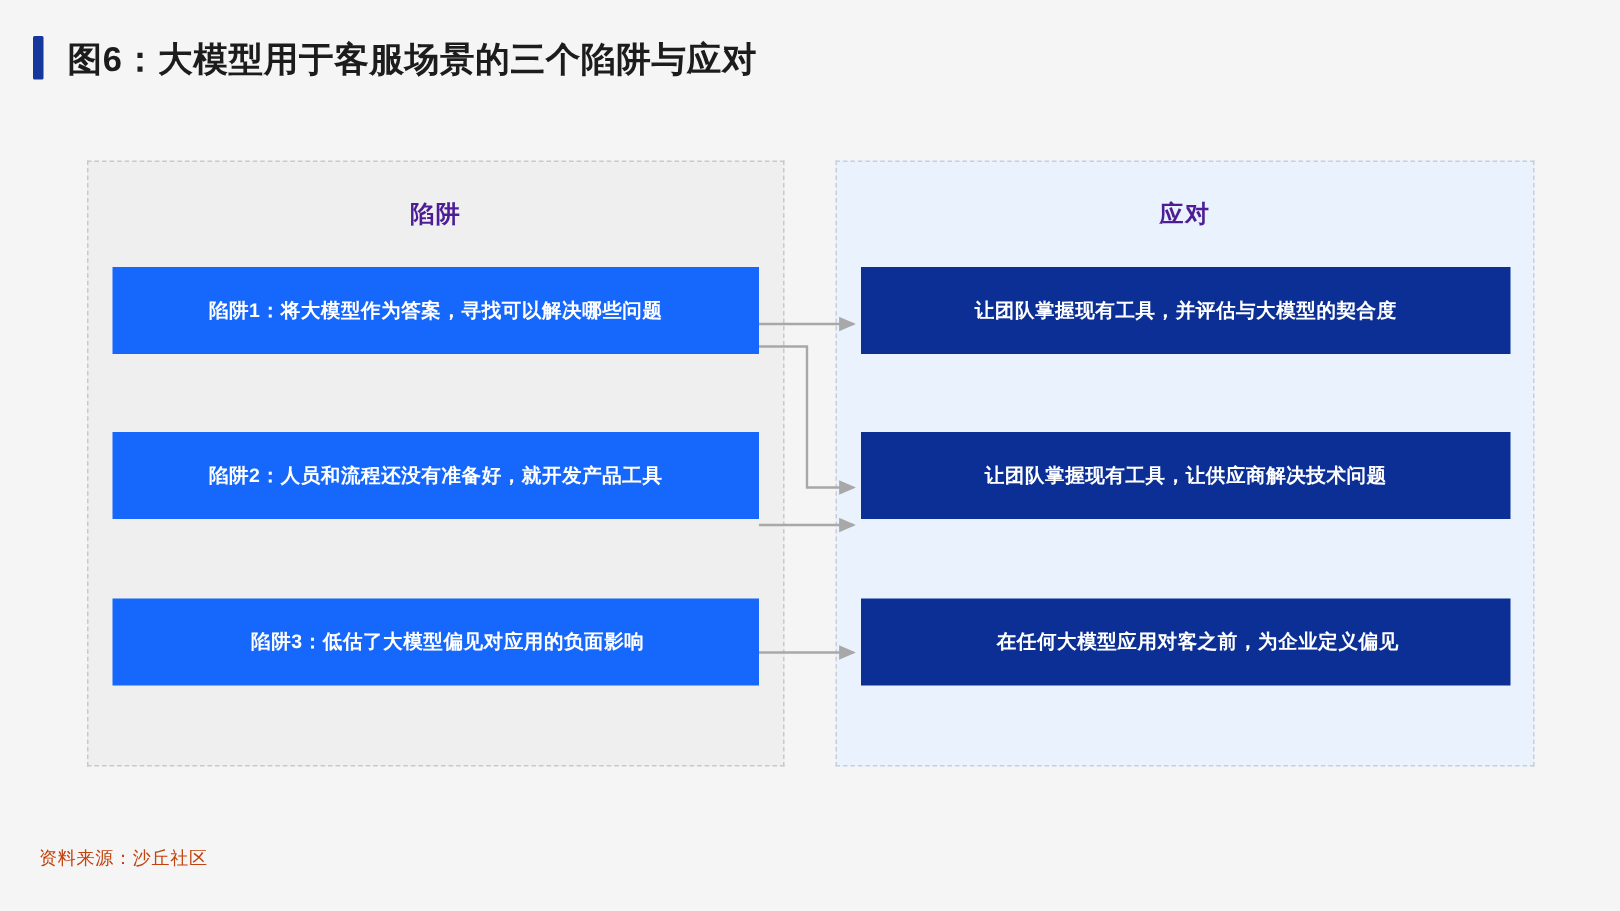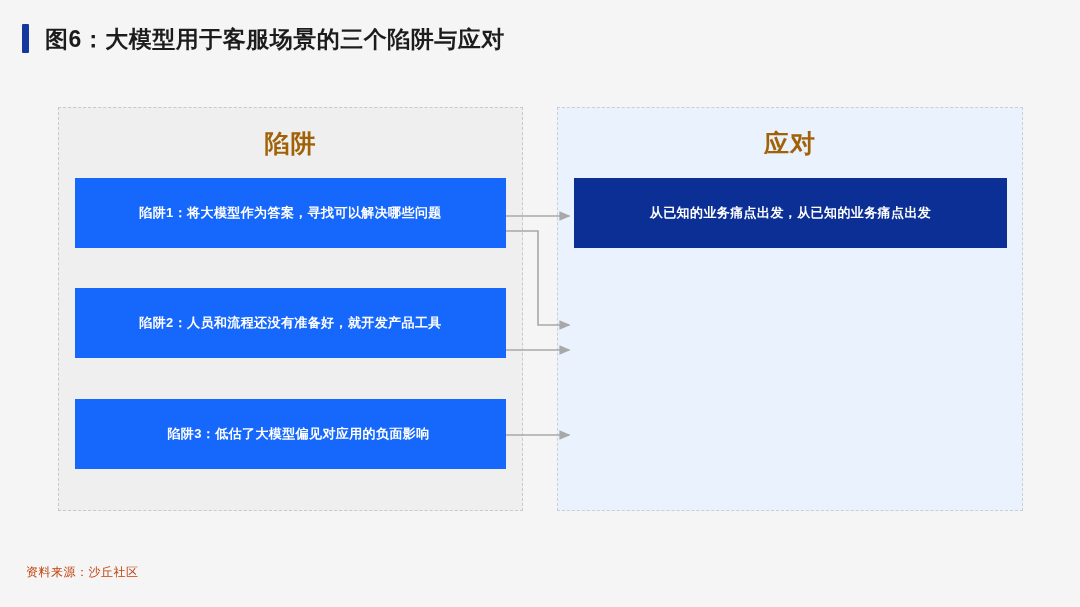--- a/index.html
+++ b/index.html
@@ -62,30 +62,30 @@
     position: absolute;
     top: 0;
     left: 0;
     right: 0;
     height: 70px;
     display: flex;
     align-items: center;
     justify-content: center;
   }
   .panel-header-text {
-    font-size: 25px;
+    font-size: 16px;
     font-weight: bold;
-    color: #a16207;
+    color: #4c1d95;
     letter-spacing: 1px;
   }
 
   
   .card {
     position: absolute;
-    height: 70px;
+    height: 58px;
     display: flex;
     align-items: center;
     justify-content: center;
     box-sizing: border-box;
     text-align: left;
   }
   .card-text {
     font-size: 13px;
     font-weight: bold;
     color: #ffffff;
@@ -150,21 +150,27 @@
     <span class="card-text">陷阱3：低估了大模型偏见对应用的负面影响</span>
   </div>
 </div>
 
 <div class="panel panel-right">
   <div class="panel-header">
     <span class="panel-header-text">应对</span>
   </div>
 
   <div class="card card-r1">
-    <span class="card-text">从已知的业务痛点出发，从已知的业务痛点出发</span>
+    <span class="card-text">让团队掌握现有工具，并评估与大模型的契合度</span>
+  </div>
+  <div class="card card-r2">
+    <span class="card-text">让团队掌握现有工具，让供应商解决技术问题</span>
+  </div>
+  <div class="card card-r3">
+    <span class="card-text">在任何大模型应用对客之前，为企业定义偏见</span>
   </div>
 </div>
 
 <svg class="connectors" viewBox="0 0 1080 607" width="1080" height="607">
   <defs>
     <marker id="arrowhead" markerWidth="7" markerHeight="7" refX="6" refY="3" orient="auto" markerUnits="strokeWidth">
       <path d="M0,0 L7,3 L0,6 z" fill="#a8a8a8"></path>
     </marker>
   </defs>
 

